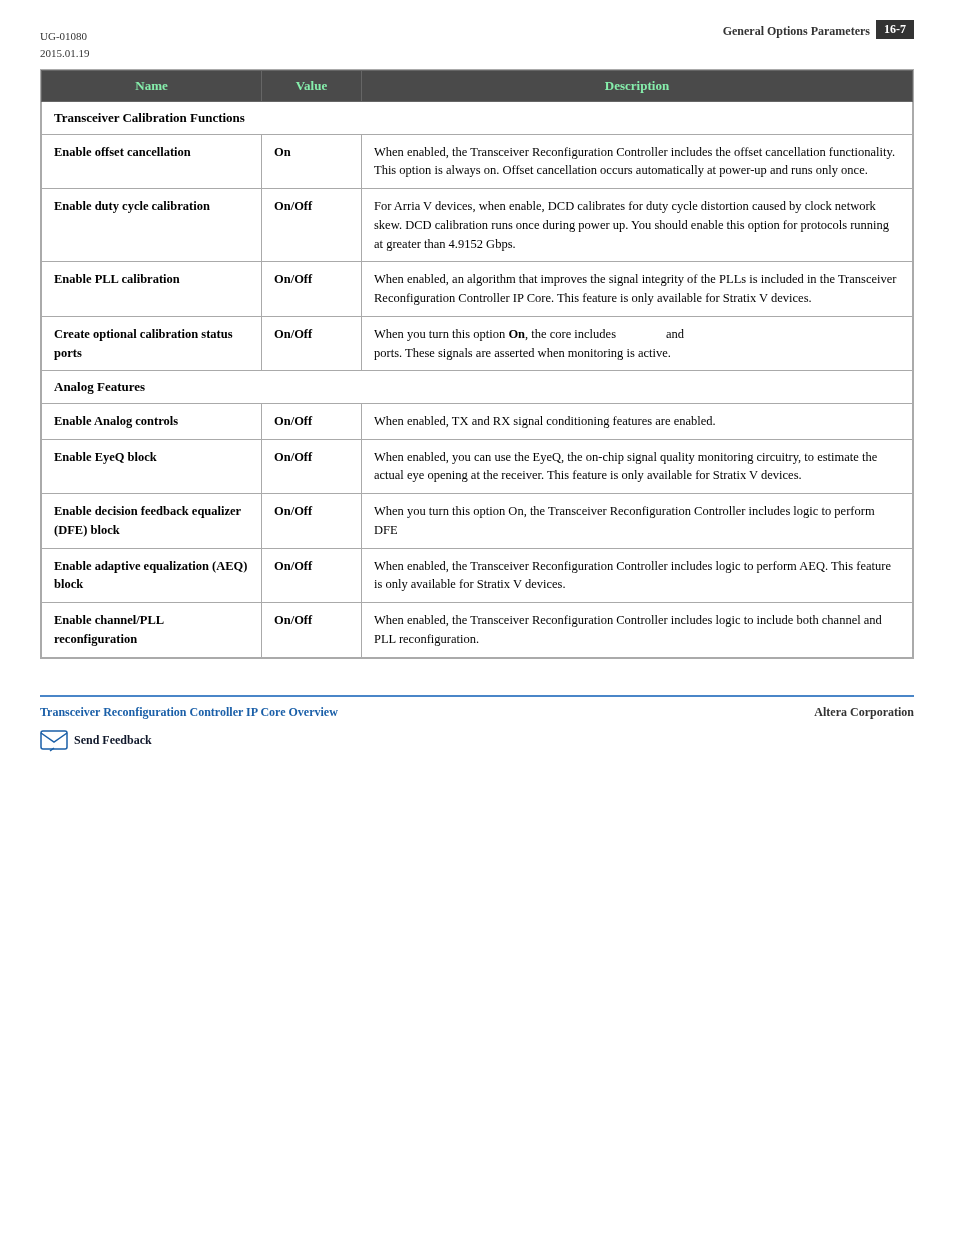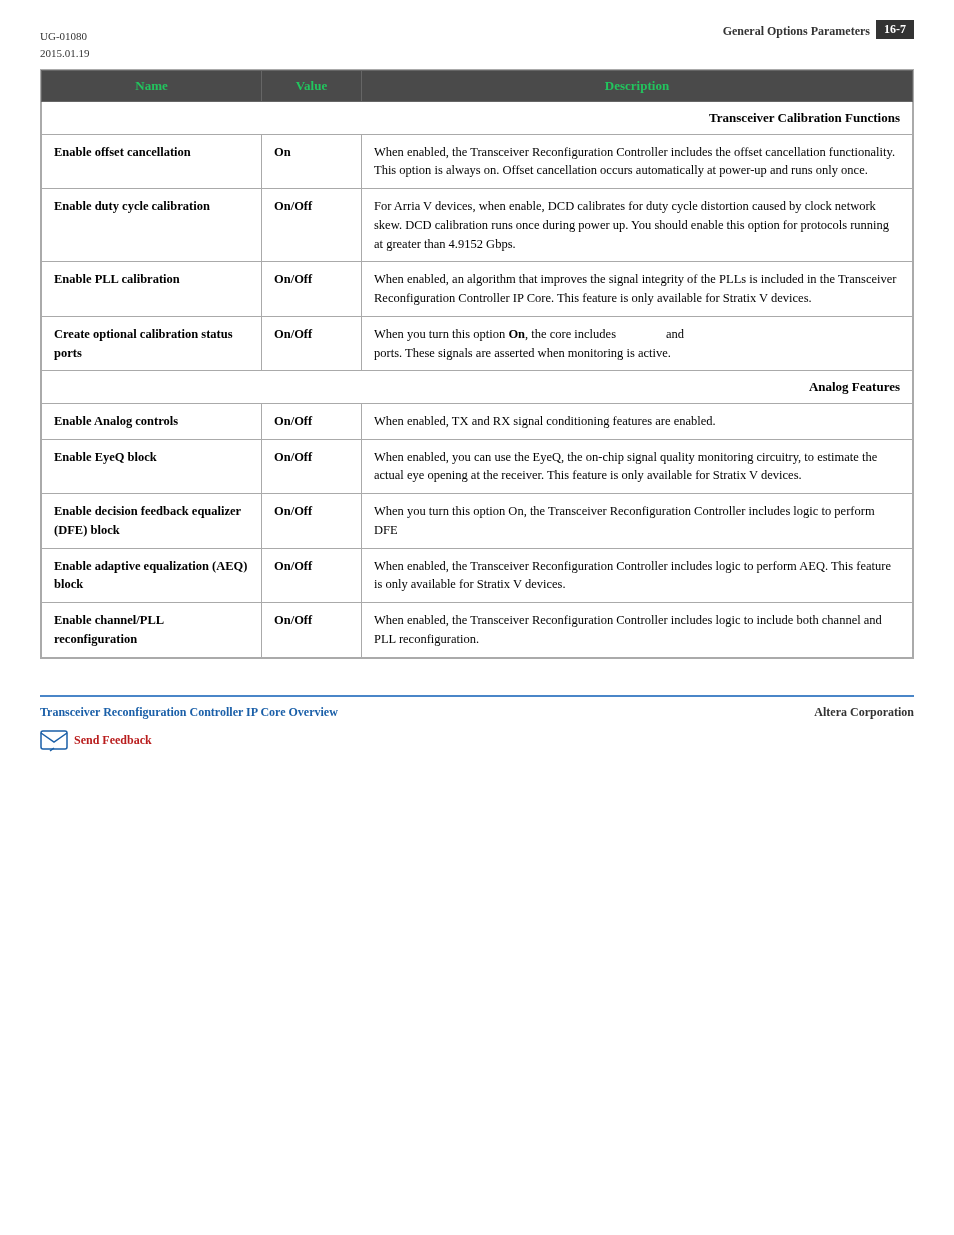--- a/index.html
+++ b/index.html
@@ -50,36 +50,36 @@
       border: 1px solid #aaa;
       border-collapse: collapse;
       width: 100%;
     }
     table {
       width: 100%;
       border-collapse: collapse;
     }
     th {
       background: #4a4a4a;
-      color: #22c55e;
+      color: #86efac;
       font-size: 13px;
       font-weight: bold;
       padding: 7px 12px;
       text-align: center;
       border: 1px solid #666;
     }
     td {
       border: 1px solid #aaa;
       padding: 8px 12px;
       vertical-align: top;
       font-size: 12.5px;
       line-height: 1.5;
     }
     .section-header td {
-      text-align: right;
+      text-align: left;
       font-weight: bold;
       font-size: 13px;
       background: #fff;
       padding: 6px 12px;
       border-left: 1px solid #aaa;
       border-right: 1px solid #aaa;
     }
     .name-cell {
       font-weight: bold;
       width: 220px;
@@ -114,21 +114,21 @@
       display: flex;
       align-items: center;
       gap: 6px;
       margin-top: 10px;
     }
     .feedback-icon {
       width: 28px;
       height: 22px;
     }
     .feedback-text {
-      color: #b91c1c;
+      color: #0f172a;
       font-size: 12px;
       font-weight: bold;
       text-decoration: none;
     }
   </style>
 </head>
 <body>
 
 <div class="page">
 

